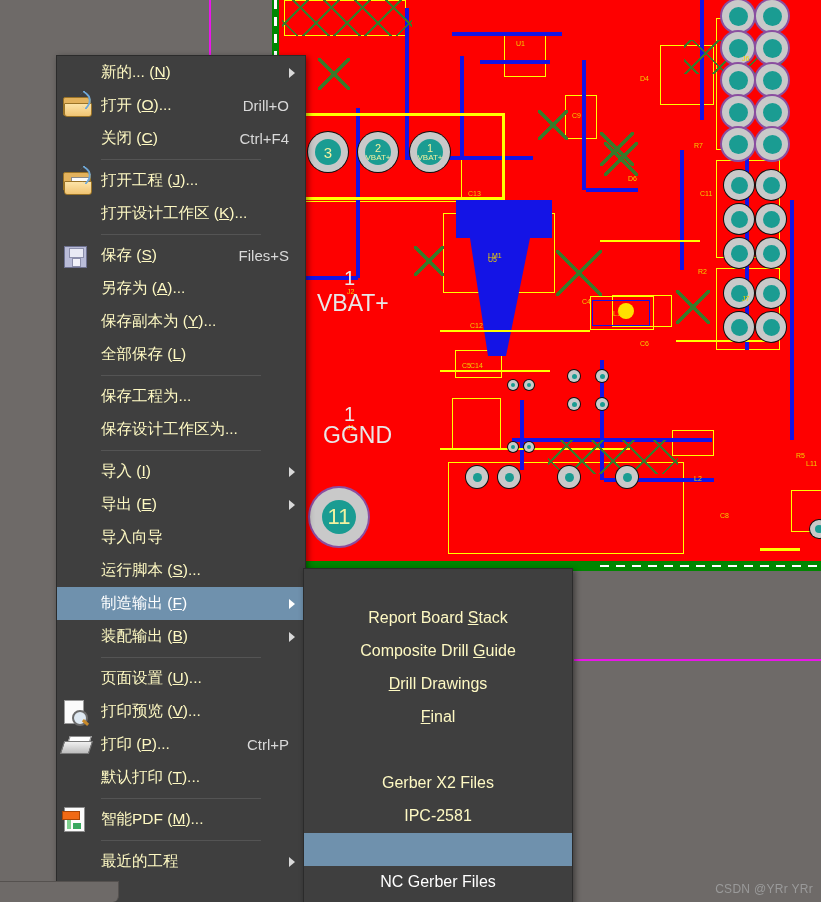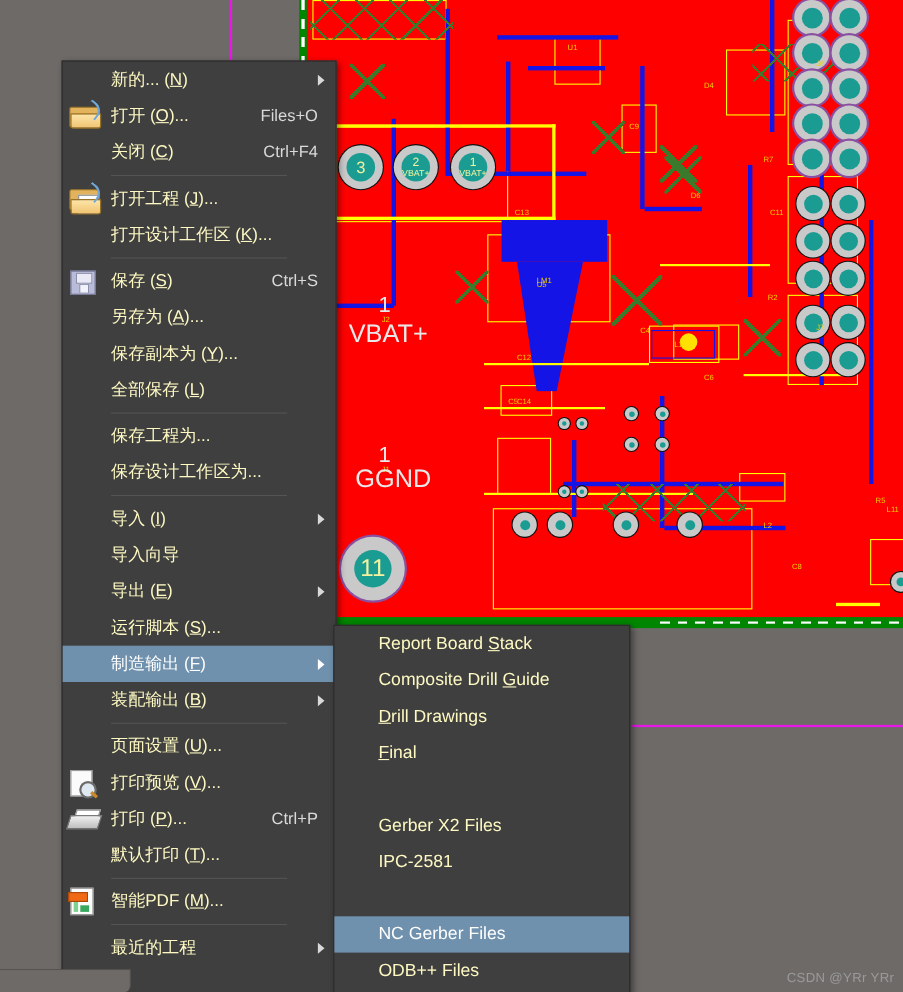--- a/index.html
+++ b/index.html
@@ -36,21 +36,21 @@
   .mi .ico{width:44px;height:33px;position:relative;flex:0 0 44px;}
   .mi .lbl{color:#fef9c3;font-size:15.5px;white-space:nowrap;flex:1 1 auto;}
   .mi .acc{color:#d9d9d9;font-size:15px;padding-right:16px;white-space:nowrap;}
   .mi .arr{position:absolute;right:10px;top:50%;transform:translateY(-50%);
            width:0;height:0;border-left:6px solid #d9d9d9;
            border-top:5px solid transparent;border-bottom:5px solid transparent;}
   .mi.sel{background:#6f91ad;}
   .mi.sel .lbl,.mi.sel .acc{color:#ffffff;}
   .mi.sel .arr{border-left-color:#ffffff;}
   .sep{height:1px;background:#545454;margin:4px 44px 4px 44px;}
-  #subMenu .mi{height:33px;}
+  #subMenu .mi{height:33px;flex-direction:column;}
   #subMenu .mi .ico{flex:0 0 40px;width:40px;}
   #subMenu .mi .lbl{font-size:16px;}
   .u{text-decoration:underline;}
 
   
   .ic-folder{position:absolute;left:6px;top:8px;width:28px;height:19px;}
   .ic-folder .back{position:absolute;left:0;top:0;width:26px;height:17px;
       background:#e3b25c;border:1px solid #9a7327;border-radius:2px 4px 2px 2px;}
   .ic-folder .front{position:absolute;left:1px;top:6px;width:26px;height:12px;
       background:linear-gradient(#fde4a8,#f0c473);border:1px solid #9a7327;
@@ -371,21 +371,21 @@
       </div>
       <div class="mi">
         <span class="ico">
           <span class="ic-folder">
             <span class="back"></span>
             <span class="front"></span>
             <span class="ic-arrow"></span>
           </span>
         </span>
         <span class="lbl">打开 (<span class="u">O</span>)...</span>
-        <span class="acc">Files+O</span>
+        <span class="acc">Drill+O</span>
       </div>
       <div class="mi">
         <span class="ico"></span>
         <span class="lbl">关闭 (<span class="u">C</span>)</span>
         <span class="acc">Ctrl+F4</span>
       </div>
       <div class="sep"></div>
       <div class="mi">
         <span class="ico">
           <span class="ic-folder">
@@ -408,21 +408,21 @@
       </div>
       <div class="sep"></div>
       <div class="mi">
         <span class="ico">
           <span class="ic-save">
             <span class="sh"></span>
             <span class="lb"></span>
           </span>
         </span>
         <span class="lbl">保存 (<span class="u">S</span>)</span>
-        <span class="acc">Ctrl+S</span>
+        <span class="acc">Files+S</span>
       </div>
       <div class="mi">
         <span class="ico"></span>
         <span class="lbl">另存为 (<span class="u">A</span>)...</span>
       </div>
       <div class="mi">
         <span class="ico"></span>
         <span class="lbl">保存副本为 (<span class="u">Y</span>)...</span>
       </div>
       <div class="mi">
@@ -439,26 +439,26 @@
         <span class="lbl">保存设计工作区为...</span>
       </div>
       <div class="sep"></div>
       <div class="mi">
         <span class="ico"></span>
         <span class="lbl">导入 (<span class="u">I</span>)</span>
         <span class="arr"></span>
       </div>
       <div class="mi">
         <span class="ico"></span>
-        <span class="lbl">导入向导</span>
-      </div>
-      <div class="mi">
-        <span class="ico"></span>
         <span class="lbl">导出 (<span class="u">E</span>)</span>
         <span class="arr"></span>
+      </div>
+      <div class="mi">
+        <span class="ico"></span>
+        <span class="lbl">导入向导</span>
       </div>
       <div class="mi">
         <span class="ico"></span>
         <span class="lbl">运行脚本 (<span class="u">S</span>)...</span>
       </div>
       <div class="mi sel">
         <span class="ico"></span>
         <span class="lbl">制造输出 (<span class="u">F</span>)</span>
         <span class="arr"></span>
       </div>

